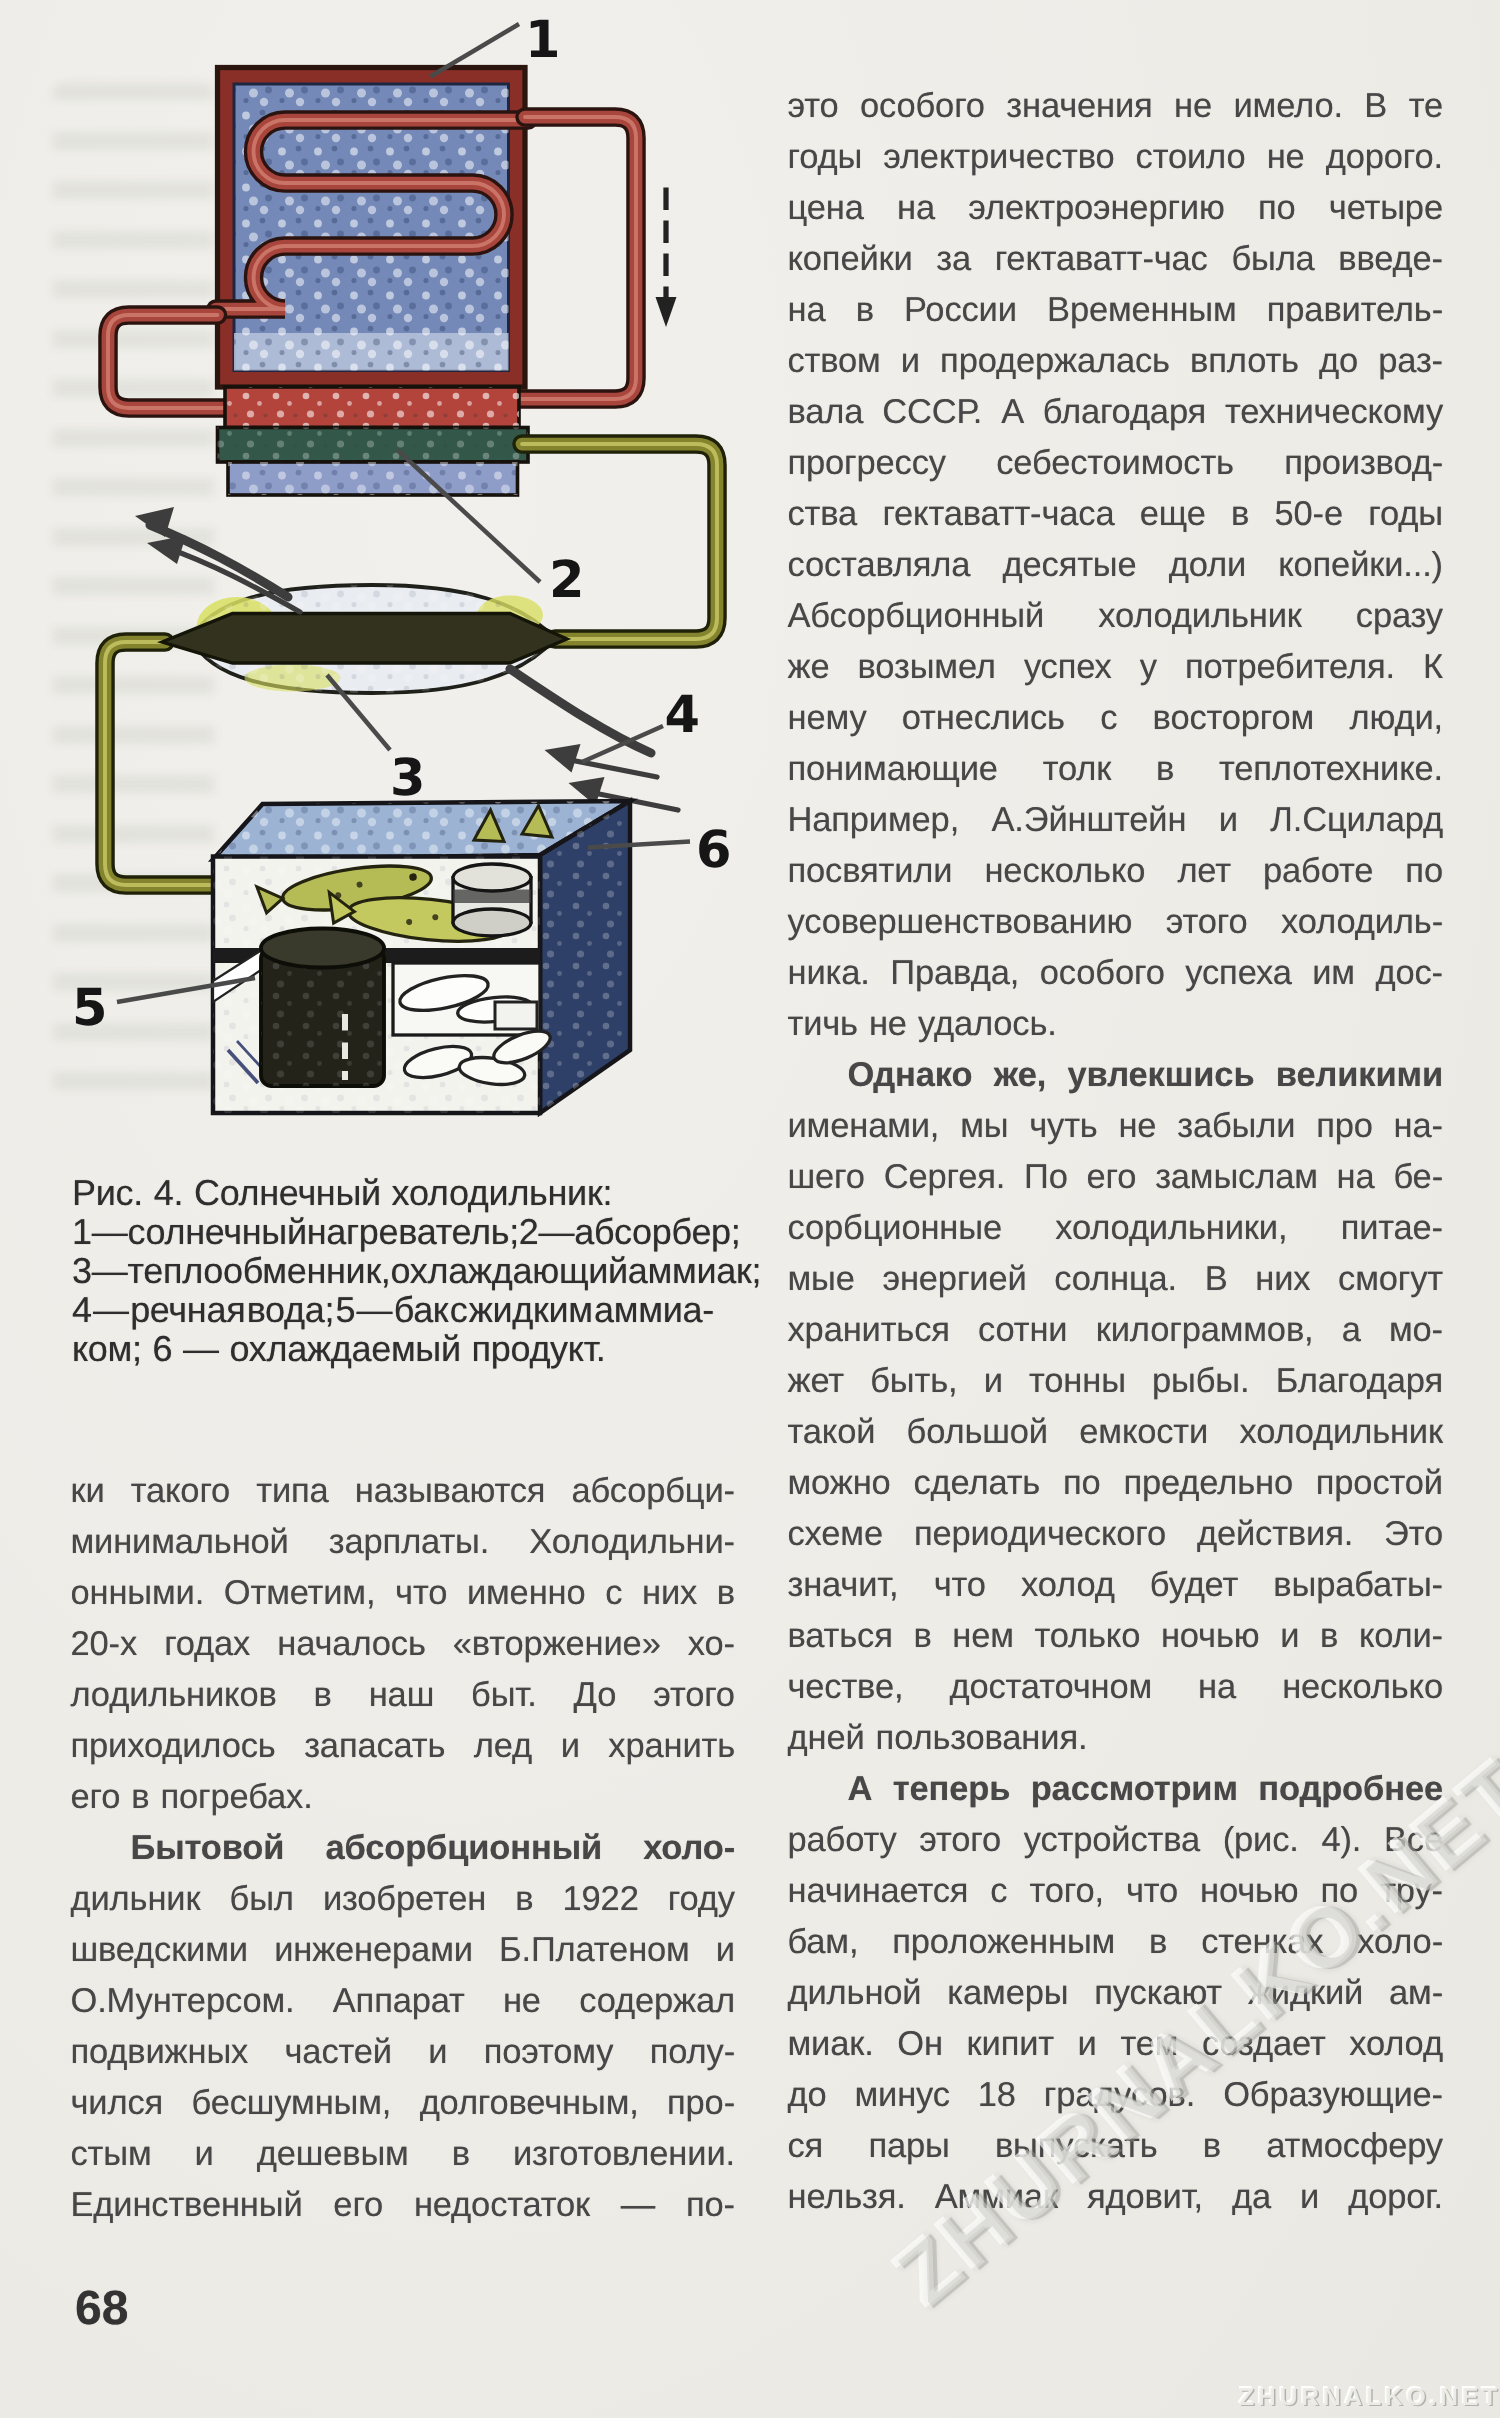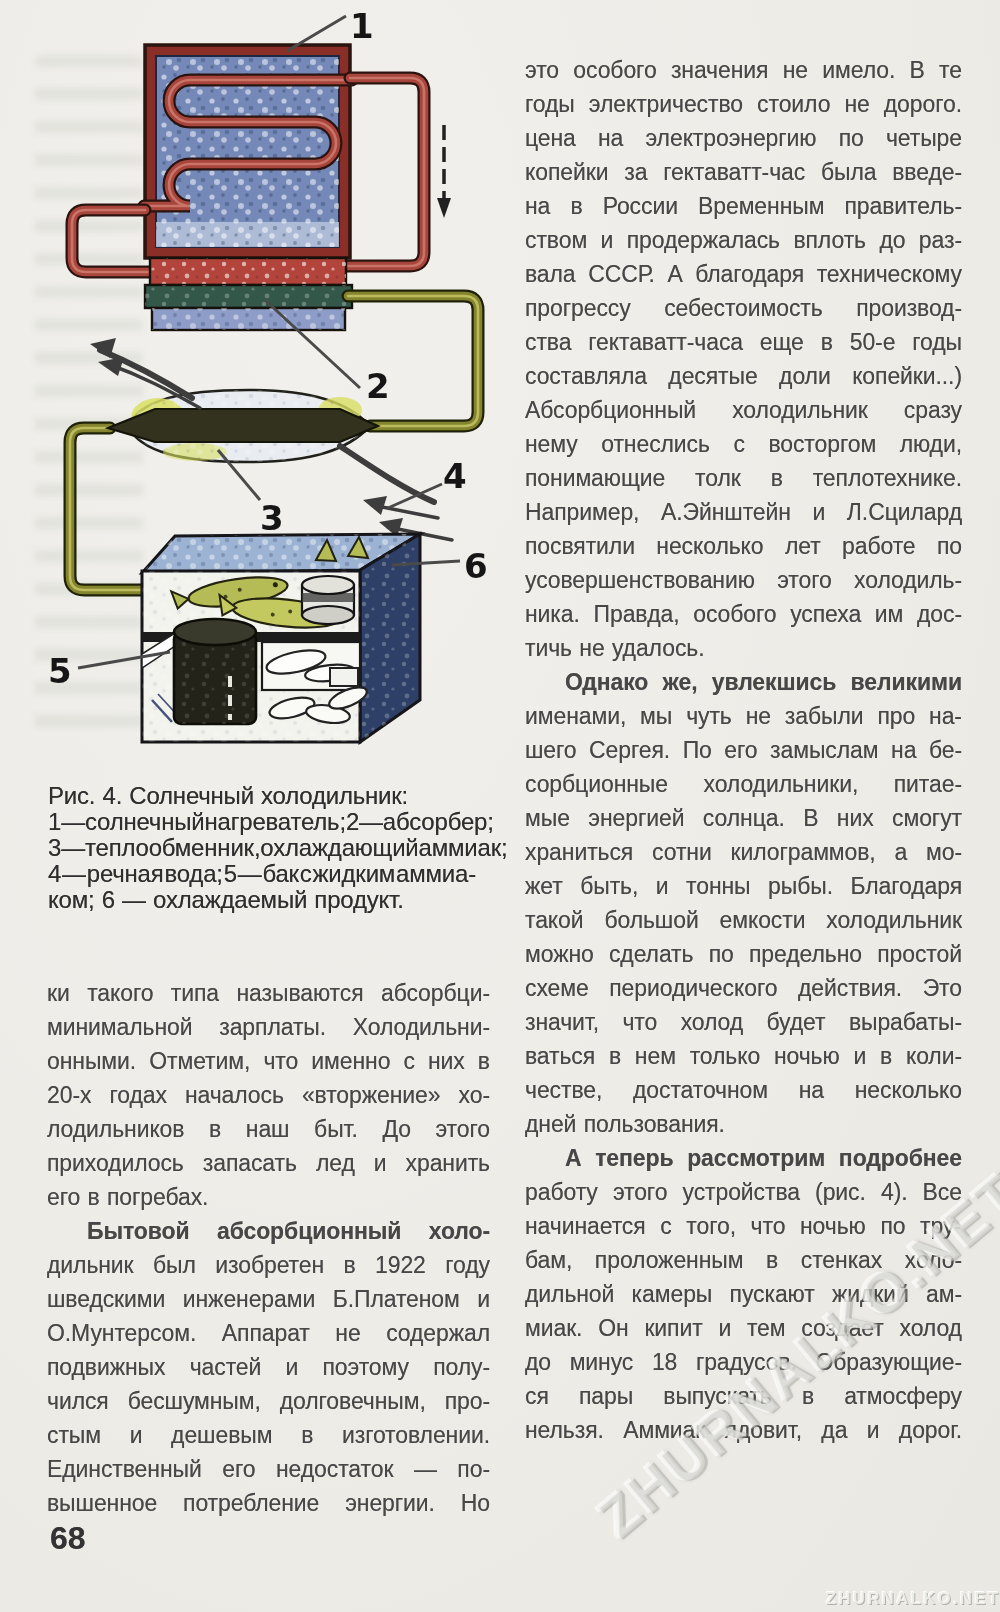--- a/index.html
+++ b/index.html
@@ -378,26 +378,20 @@
         <span>в</span>
         <span>изготовлении.</span>
       </div>
       <div class="tline">
         <span>Единственный</span>
         <span>его</span>
         <span>недостаток</span>
         <span>—</span>
         <span>по-</span>
       </div>
-      <div class="tline">
-        <span>вышенное</span>
-        <span>потребление</span>
-        <span>энергии.</span>
-        <span>Но</span>
-      </div>
     </div>
   <div class="col right-col">
       <div class="tline">
         <span>это</span>
         <span>особого</span>
         <span>значения</span>
         <span>не</span>
         <span>имело.</span>
         <span>В</span>
         <span>те</span>
@@ -463,20 +457,28 @@
         <span>десятые</span>
         <span>доли</span>
         <span>копейки...)</span>
       </div>
       <div class="tline">
         <span>Абсорбционный</span>
         <span>холодильник</span>
         <span>сразу</span>
       </div>
       <div class="tline">
+        <span>же</span>
+        <span>возымел</span>
+        <span>успех</span>
+        <span>у</span>
+        <span>потребителя.</span>
+        <span>К</span>
+      </div>
+      <div class="tline">
         <span>нему</span>
         <span>отнеслись</span>
         <span>с</span>
         <span>восторгом</span>
         <span>люди,</span>
       </div>
       <div class="tline">
         <span>понимающие</span>
         <span>толк</span>
         <span>в</span>

